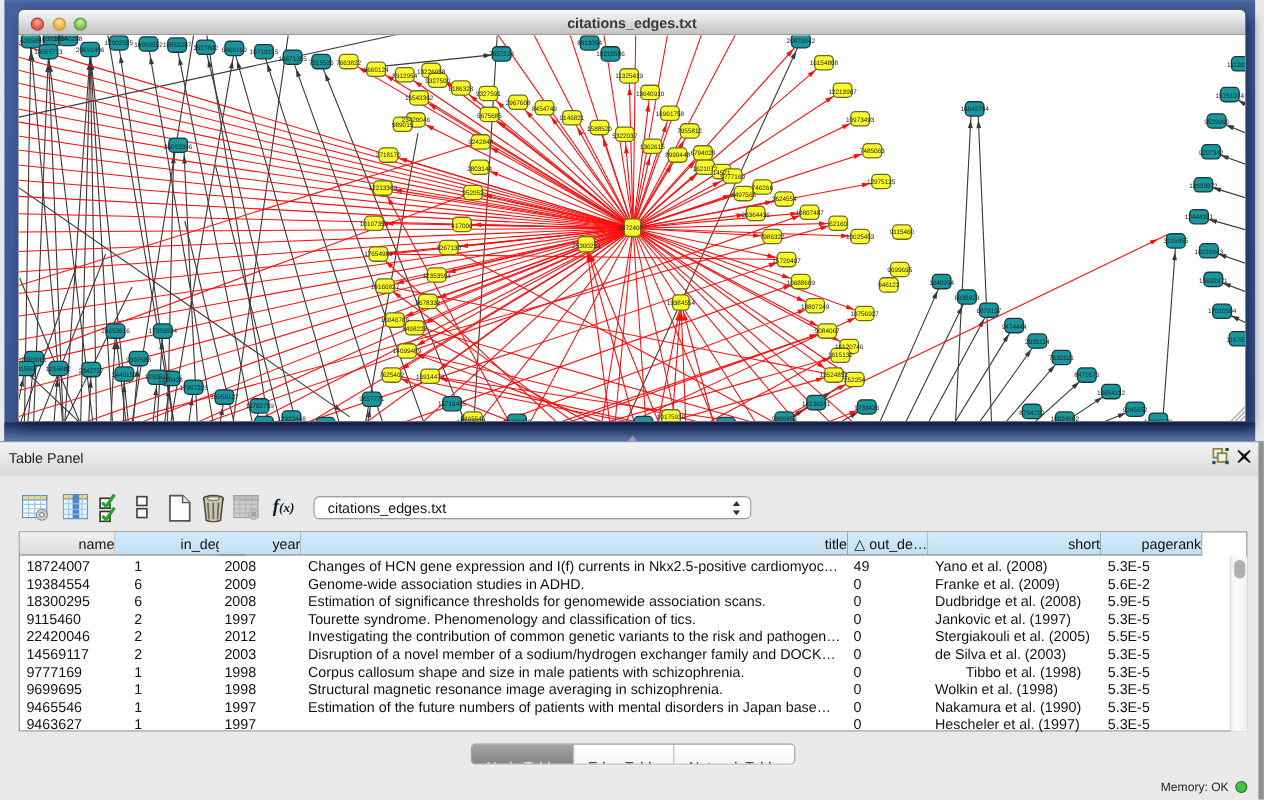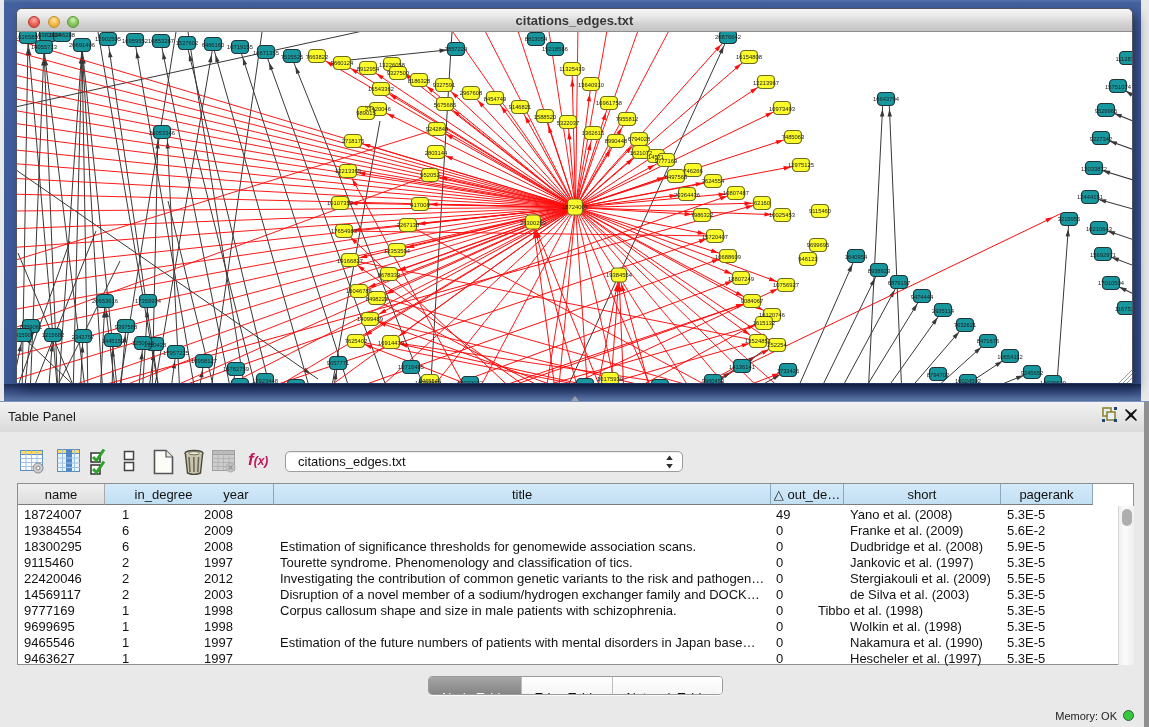--- a/index.html
+++ b/index.html
@@ -39,21 +39,21 @@
   #rightedge { position:absolute; right:0; top:402px; width:5px; height:325px; background:#8f8f8f; }
   
   #combo { position:absolute; left:285px; top:451px; width:398px; height:21px; background:#fff;
     border:1px solid #9d9d9d; border-radius:5px; box-shadow:inset 0 1px 1px rgba(0,0,0,.08); }
   #combo .txt { position:absolute; left:12px; top:2px; font-size:13px; color:#111; }
   
   #tablewrap { position:absolute; left:17px; top:483px; width:1117px; height:182px;
     background:#fff; border:1px solid #8f8f8f; }
   .hcell { position:absolute; top:0; height:21px; border-right:1px solid #8aa8bf;
     background:linear-gradient(180deg,#d3eafa 0,#c2e0f2 100%);
-    font-size:13px; color:#111; text-align:center; line-height:21px; border-bottom:1px solid #7c7c7c;}
+    font-size:13px; color:#111; text-align:right; line-height:21px; border-bottom:1px solid #7c7c7c;}
   .hgray { background:linear-gradient(180deg,#f0f0f0 0,#dddddd 100%); border-right:1px solid #a9a9a9; }
   .row { position:absolute; left:0; width:1075px; height:16px; font-size:13px; color:#121212; }
   .row span { position:absolute; top:0; white-space:nowrap; overflow:hidden; }
   
   #sbar { position:absolute; left:1100px; top:22px; width:16px; height:159px;
     background:linear-gradient(90deg,#efefef 0,#fbfbfb 40%,#efefef 100%); border-left:1px solid #d5d5d5;}
   #sthumb { position:absolute; left:2.5px; top:3px; width:10px; height:17px; border-radius:5px; background:#aeaeae; }
   
   #segs { position:absolute; left:428px; top:676px; height:19px; display:flex;
     border:1px solid #9b9b9b; border-radius:4px; overflow:hidden; background:#fff;
@@ -803,48 +803,50 @@
 <path d="M6 8 L7 23 M10.8 8 L11 23 M15.6 8 L14.8 23" stroke="#6d6a55" stroke-width="1.6" fill="none"></path>
 <ellipse cx="11" cy="4.2" rx="5.5" ry="1.6" fill="#efecd9" stroke="#6d6a55"></ellipse>
     </svg>
     <svg class="icon" style="left:212px" width="24" height="24">
 <rect x="0.5" y="1.5" width="22" height="20" fill="#cdcdcd" stroke="#9f9f9f"></rect>
 <rect x="0.5" y="1.5" width="22" height="4" fill="#bdbdbd" stroke="#9f9f9f"></rect>
 <path d="M6 1.5 V21 M11.5 1.5 V21 M17 1.5 V21 M0.5 9.5 H22.5 M0.5 13.5 H22.5 M0.5 17.5 H22.5" stroke="#b3b3b3" fill="none"></path>
 <circle cx="18.5" cy="18.5" r="4.5" fill="#c2c2c2" stroke="#ababab"></circle>
 <path d="M16.5 16.5 L20.5 20.5 M20.5 16.5 L16.5 20.5" stroke="#9a9a9a" stroke-width="1.4"></path>
     </svg>
-    <div style="position:absolute;left:248px;top:450px;font-family:Liberation Sans, sans-serif;font-style:italic;font-weight:bold;font-size:17px;color:#be185d">f<span style="font-size:12px">(x)</span></div>
+    <div style="position:absolute;left:248px;top:450px;font-family:Liberation Serif, serif;font-style:italic;font-weight:bold;font-size:17px;color:#0f172a">f<span style="font-size:12px">(x)</span></div>
   <div id="combo">
       <span class="txt">citations_edges.txt</span>
     <svg width="11" height="15" style="position:absolute;right:7px;top:3px">
       <path d="M5.5 0.5 L8.8 5 L2.2 5 Z" fill="#2e2e2e"></path>
       <path d="M5.5 13.5 L8.8 9 L2.2 9 Z" fill="#2e2e2e"></path>
     </svg>
   </div>
   <div id="tablewrap">
       <div class="hcell hgray" style="left:0px;width:87px">name</div>
       <div class="hcell" style="left:87px;width:118px">in_degree</div>
       <div class="hcell" style="left:181px;width:75px">year</div>
       <div class="hcell" style="left:256px;width:497px">title</div>
       <div class="hcell" style="left:753px;width:73px">△ out_de…</div>
       <div class="hcell" style="left:826px;width:157px">short</div>
       <div class="hcell" style="left:983px;width:92px">pagerank</div>
       <div class="row" style="top:23px">
         <span style="left:6px">18724007</span>
         <span style="left:104px">1</span>
         <span style="left:186px">2008</span>
+        <span style="left:262px">Changes of HCN gene expression and I(f) currents in Nkx2.5‑positive cardiomyoc…</span>
         <span style="left:758px">49</span>
         <span style="left:832px">Yano et al. (2008)</span>
         <span style="left:989px">5.3E‑5</span>
       </div>
       <div class="row" style="top:39px">
         <span style="left:6px">19384554</span>
         <span style="left:104px">6</span>
         <span style="left:186px">2009</span>
+        <span style="left:262px">Genome‑wide association studies in ADHD.</span>
         <span style="left:758px">0</span>
         <span style="left:832px">Franke et al. (2009)</span>
         <span style="left:989px">5.6E‑2</span>
       </div>
       <div class="row" style="top:55px">
         <span style="left:6px">18300295</span>
         <span style="left:104px">6</span>
         <span style="left:186px">2008</span>
         <span style="left:262px">Estimation of significance thresholds for genomewide association scans.</span>
         <span style="left:758px">0</span>
@@ -859,45 +861,46 @@
         <span style="left:758px">0</span>
         <span style="left:832px">Jankovic et al. (1997)</span>
         <span style="left:989px">5.3E‑5</span>
       </div>
       <div class="row" style="top:87px">
         <span style="left:6px">22420046</span>
         <span style="left:104px">2</span>
         <span style="left:186px">2012</span>
         <span style="left:262px">Investigating the contribution of common genetic variants to the risk and pathogen…</span>
         <span style="left:758px">0</span>
-        <span style="left:832px">Stergiakouli et al. (2009)</span>
+        <span style="left:832px">Stergiakouli et al. (2005)</span>
         <span style="left:989px">5.5E‑5</span>
       </div>
       <div class="row" style="top:103px">
         <span style="left:6px">14569117</span>
         <span style="left:104px">2</span>
         <span style="left:186px">2003</span>
         <span style="left:262px">Disruption of a novel member of a sodium/hydrogen exchanger family and DOCK…</span>
         <span style="left:758px">0</span>
         <span style="left:832px">de Silva et al. (2003)</span>
         <span style="left:989px">5.3E‑5</span>
       </div>
       <div class="row" style="top:119px">
         <span style="left:6px">9777169</span>
         <span style="left:104px">1</span>
         <span style="left:186px">1998</span>
         <span style="left:262px">Corpus callosum shape and size in male patients with schizophrenia.</span>
         <span style="left:758px">0</span>
-        <span style="left:800px">Tibbo et al. (1998)</span>
+        <span style="left:860px">Tibbo et al. (1998)</span>
         <span style="left:989px">5.3E‑5</span>
       </div>
       <div class="row" style="top:135px">
         <span style="left:6px">9699695</span>
         <span style="left:104px">1</span>
         <span style="left:186px">1998</span>
+        <span style="left:262px">Structural magnetic resonance image averaging in schizophrenia.</span>
         <span style="left:758px">0</span>
         <span style="left:832px">Wolkin et al. (1998)</span>
         <span style="left:989px">5.3E‑5</span>
       </div>
       <div class="row" style="top:151px">
         <span style="left:6px">9465546</span>
         <span style="left:104px">1</span>
         <span style="left:186px">1997</span>
         <span style="left:262px">Estimation of the future numbers of patients with mental disorders in Japan base…</span>
         <span style="left:758px">0</span>

